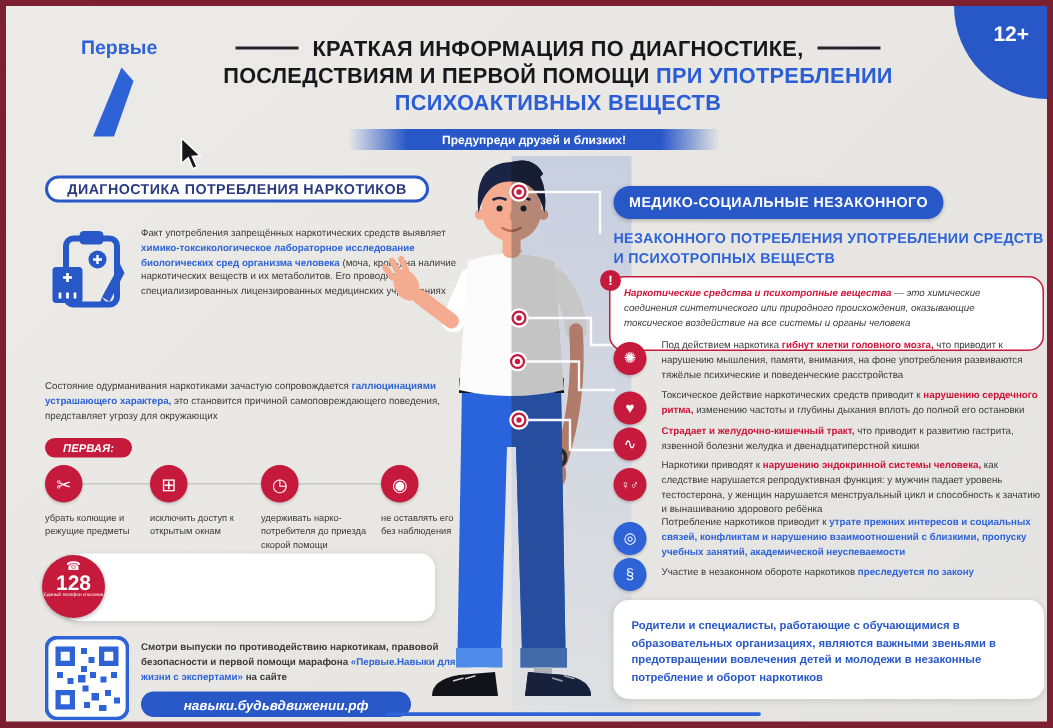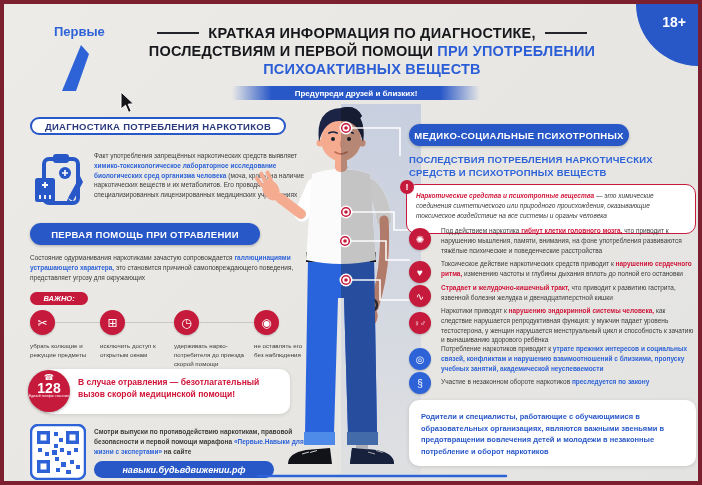--- a/index.html
+++ b/index.html
@@ -89,21 +89,21 @@
 <div class="paper">
 
   <div class="abs" style="left:50px;top:20px;">
     <div class="logo-label">Первые</div>
     <svg width="42" height="56" viewBox="0 0 42 56">
       <polygon points="8,52 27,6 35,15 22,52" fill="#2e63d8"></polygon>
     </svg>
   </div>
 
   <div class="abs age-badge" style="right:0;top:0;">
-    <span>18+</span>
+    <span>12+</span>
   </div>
 
   <div class="abs title" style="left:128px;top:20px;">
     <div><span class="dash"></span><span>КРАТКАЯ ИНФОРМАЦИЯ ПО ДИАГНОСТИКЕ,</span><span class="dash"></span></div>
     <div><span>ПОСЛЕДСТВИЯМ И ПЕРВОЙ ПОМОЩИ </span><span class="blue">ПРИ УПОТРЕБЛЕНИИ</span></div>
     <div class="blue">ПСИХОАКТИВНЫХ ВЕЩЕСТВ</div>
   </div>
 
   <div class="abs banner" style="left:228px;top:82px;width:248px;">
     <span>Предупреди друзей и близких!</span>
@@ -125,30 +125,27 @@
     <rect x="3" y="27" width="20" height="24" rx="2.5" fill="#2857c8"></rect>
     <path d="M10 34 h6 M13 31 v6 M8 44 v4 M13 44 v4 M18 44 v4" stroke="#fff" stroke-width="1.8"></path>
     <path d="M36 47 L48 25 L51 31 L41 50 Z" fill="#2857c8"></path>
     <path d="M36 47 l-2 6 5 -2 z" fill="#2857c8"></path>
   </svg>
 
   <div class="abs body-txt" style="left:90px;top:147px;width:214px;">
     <span>Факт употребления запрещённых наркотических средств выявляет </span><span class="hl-blue">химико-токсикологическое лабораторное исследование биологических сред организма человека</span><span> (моча, кровь) на наличие наркотических веществ и их метаболитов. Его проводят в специализированных лицензированных медицинских учреждениях</span>
   </div>
 
-  <div class="abs h-solid" style="left:26px;top:219px;width:230px;height:22px;">
-    <span>ПЕРВАЯ ПОМОЩЬ ПРИ ОТРАВЛЕНИИ</span>
-  </div>
 
   <div class="abs body-txt" style="left:26px;top:249px;width:278px;">
     <span>Состояние одурманивания наркотиками зачастую сопровождается </span><span class="hl-blue">галлюцинациями устрашающего характера,</span><span> это становится причиной самоповреждающего поведения, представляет угрозу для окружающих</span>
   </div>
 
   <div class="abs important-pill" style="left:26px;top:288px;width:58px;height:13px;">
-    <span>ВАЖНО:</span>
+    <span>ПЕРВАЯ:</span>
   </div>
 
   <div class="abs" style="left:45px;top:318px;width:225px;height:1px;background:#c9c9c6;"></div>
 
   <div class="abs" style="left:26px;top:306px;width:62px;">
     <div class="step-circle">
         <span>✂</span>
       </div>
     <div class="step-label" style="margin-top:7px;">убрать колющие и режущие предметы</div>
   </div>
@@ -173,21 +170,20 @@
       </div>
     <div class="step-label" style="margin-top:7px;">не оставлять его без наблюдения</div>
   </div>
 
   <div class="abs card" style="left:38px;top:365px;width:248px;height:45px;"></div>
   <div class="abs badge112" style="left:24px;top:366px;">
     <div style="font-size:8px;line-height:9px;margin-top:3px;">☎</div>
     <div class="num">128</div>
     <div class="cap">Единый телефон спасения</div>
   </div>
-  <div class="abs hl-red" style="left:74px;top:372px;width:204px;font-size:8.5px;line-height:1.45;">В случае отравления — безотлагательный вызов скорой медицинской помощи!</div>
 
   <svg class="abs" style="left:26px;top:420px;" width="56" height="56" viewBox="0 0 56 56">
     <rect x="1" y="1" width="54" height="54" rx="7" fill="#fff" stroke="#2e63d8" stroke-width="2.5"></rect>
     <g fill="#2e63d8">
       <rect x="7" y="7" width="13" height="13"></rect>
         <rect x="36" y="7" width="13" height="13"></rect>
         <rect x="7" y="36" width="13" height="13"></rect>
       <rect x="10.5" y="10.5" width="6" height="6" fill="#fff"></rect>
         <rect x="39.5" y="10.5" width="6" height="6" fill="#fff"></rect>
         <rect x="10.5" y="39.5" width="6" height="6" fill="#fff"></rect>
@@ -297,24 +293,24 @@
         </g>
       <g transform="translate(102,178)">
           <circle r="6.5" fill="#fff"></circle>
           <circle r="4.3" fill="none" stroke="#c61a3c" stroke-width="1.5"></circle>
           <circle r="1.8" fill="#c61a3c"></circle>
         </g>
     </g>
   </svg>
 
   <div class="abs h-solid" style="left:405px;top:120px;width:220px;height:22px;">
-    <span>МЕДИКО-СОЦИАЛЬНЫЕ ПСИХОТРОПНЫХ</span>
-  </div>
-
-  <div class="abs subhead" style="left:405px;top:150px;width:292px;">ПОСЛЕДСТВИЯ ПОТРЕБЛЕНИЯ НАРКОТИЧЕСКИХ СРЕДСТВ И ПСИХОТРОПНЫХ ВЕЩЕСТВ</div>
+    <span>МЕДИКО-СОЦИАЛЬНЫЕ НЕЗАКОННОГО</span>
+  </div>
+
+  <div class="abs subhead" style="left:405px;top:150px;width:292px;">НЕЗАКОННОГО ПОТРЕБЛЕНИЯ УПОТРЕБЛЕНИИ СРЕДСТВ И ПСИХОТРОПНЫХ ВЕЩЕСТВ</div>
 
   <div class="abs warn-box" style="left:402px;top:180px;width:290px;height:50px;">
     <span class="hl-red" style="font-style:italic;">Наркотические средства и психотропные вещества</span><span> — это химические соединения синтетического или природного происхождения, оказывающие токсическое воздействие на все системы и органы человека</span>
   </div>
   <div class="abs warn-dot" style="left:396px;top:176px;">!</div>
 
   <div class="abs li-icon red" style="left:405px;top:224px;">
       <span>✺</span>
     </div>
   <div class="abs li-txt" style="left:437px;top:222px;width:256px;">

